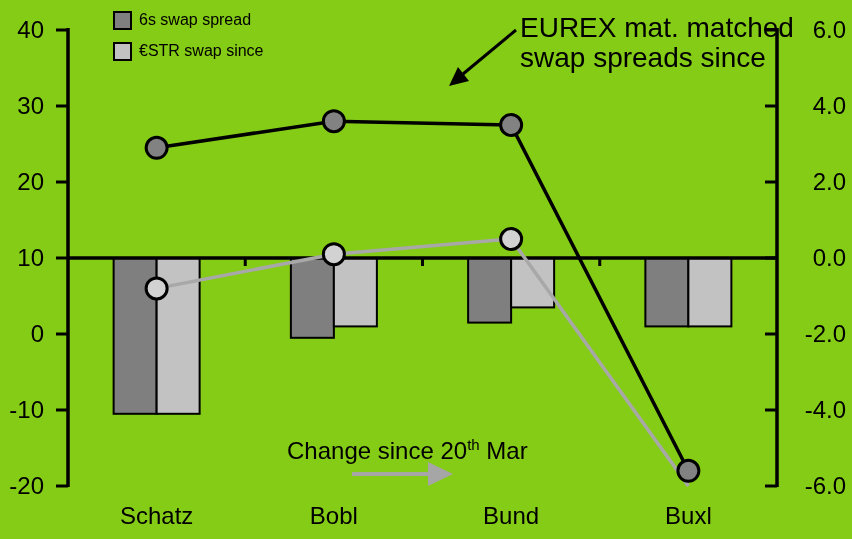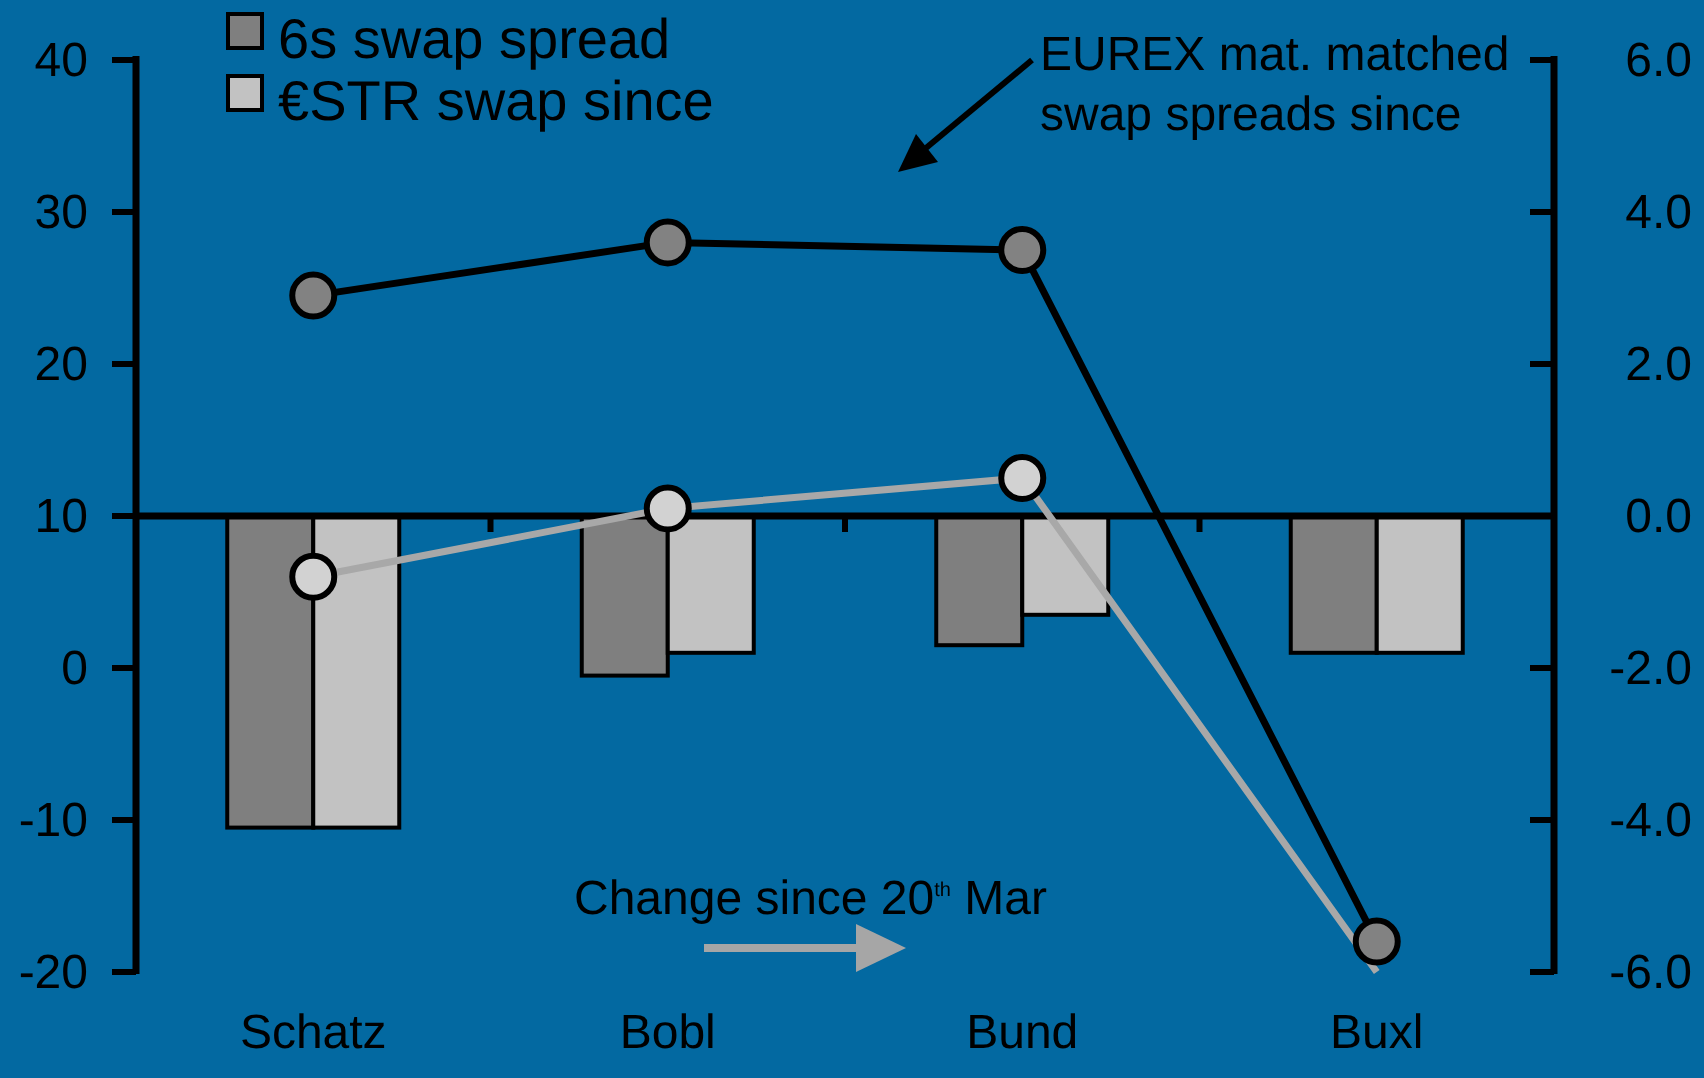--- a/index.html
+++ b/index.html
@@ -1,26 +1,26 @@
 <!DOCTYPE html>
 <html><head>
 <meta charset="utf-8">
 <style>
   html,body{margin:0;padding:0;background:#ffffff;}
   .stage{
-    position:relative;width:852px;height:539px;background:#0369a1;
+    position:relative;width:852px;height:539px;background:#84cc16;
     font-family:"Liberation Sans", sans-serif;color:#000;overflow:hidden;
   }
   .stage svg{position:absolute;left:0;top:0;}
   .legend{position:absolute;left:113px;top:6px;display:flex;flex-direction:column;gap:3px;}
-  .legend-item{display:flex;gap:7px;font-size:28px;line-height:28px;}
+  .legend-item{display:flex;align-items:center;gap:7px;font-size:16px;line-height:28px;}
   .swatch{width:15px;height:15px;border:2px solid #000;box-sizing:content-box;display:inline-block;}
-  .annot-eurex{position:absolute;left:520px;top:13px;font-size:24px;line-height:30px;white-space:nowrap;}
+  .annot-eurex{position:absolute;left:520px;top:13px;font-size:28px;line-height:30px;white-space:nowrap;}
   .annot-change{position:absolute;left:287px;top:436px;font-size:24px;white-space:nowrap;}
-  .annot-change sup{font-size:10px;}
+  .annot-change sup{font-size:15px;}
 </style>
 </head>
 <body>
 
 <div class="stage">
   <svg id="chart-svg" width="852" height="539" viewBox="0 0 852 539">
       <line x1="68" y1="28" x2="68" y2="487" stroke="#000" stroke-width="3.5"></line>
       <line x1="777" y1="28" x2="777" y2="487" stroke="#000" stroke-width="3.5"></line>
       <line x1="56" y1="30" x2="68" y2="30" stroke="#000" stroke-width="3"></line>
       <line x1="765" y1="30" x2="777" y2="30" stroke="#000" stroke-width="3"></line>

